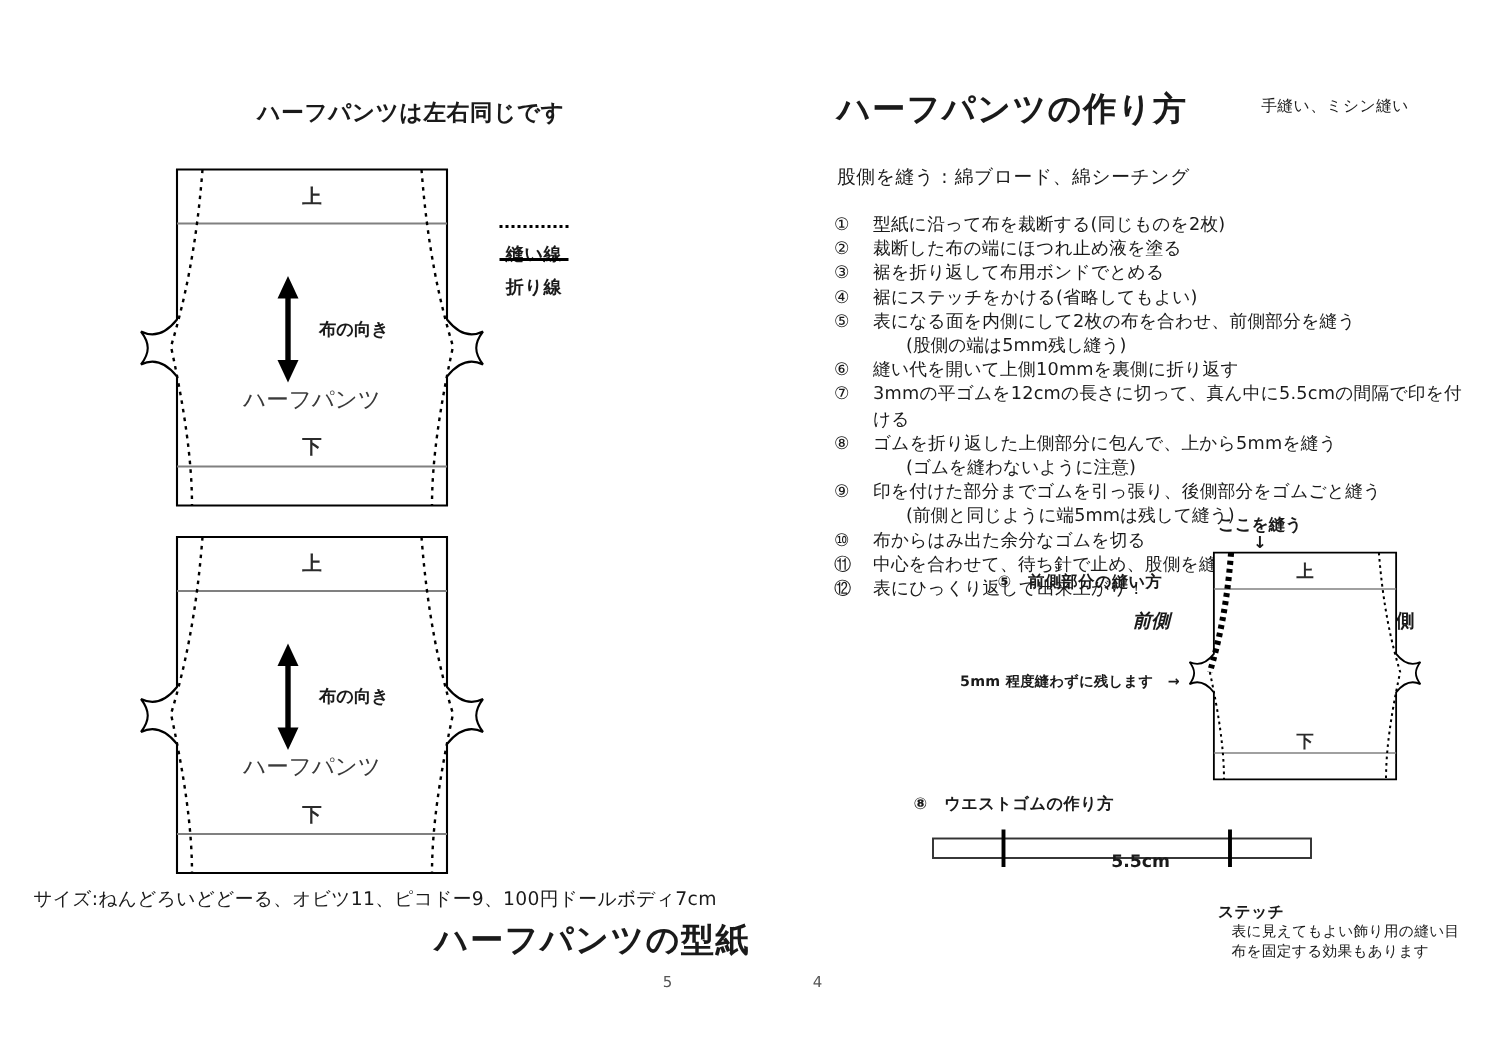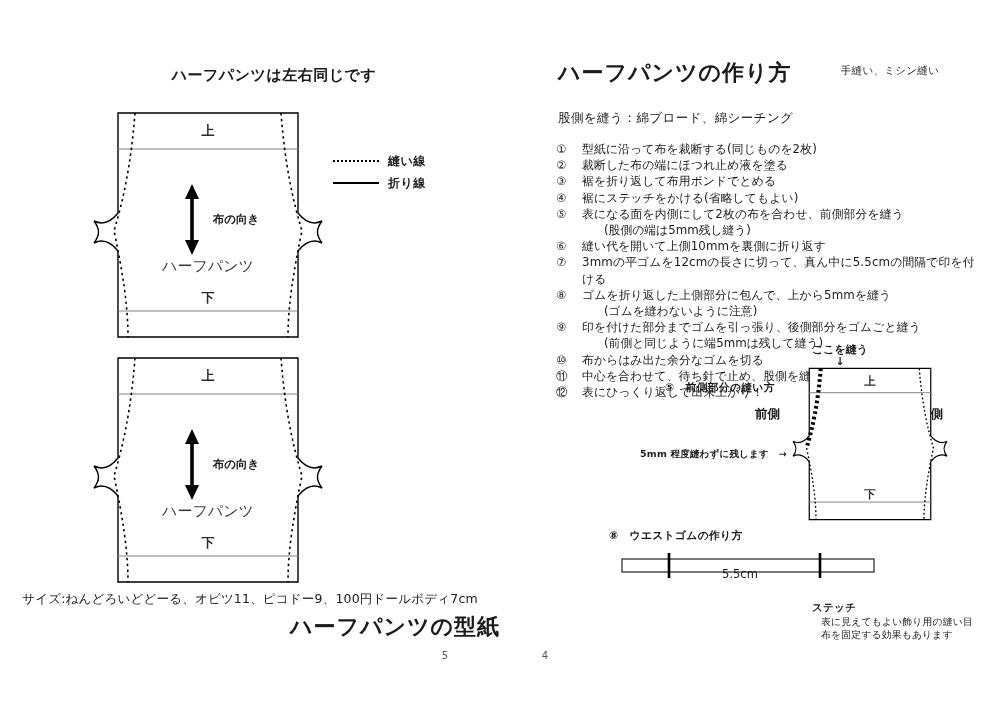--- a/index.html
+++ b/index.html
@@ -29,20 +29,21 @@
     font-weight: bold;
     letter-spacing: 0.5px;
     padding-left: 24px;
   }
   .legend { left: 333px; }
   .legend-row {
     display: flex;
     align-items: center;
     gap: 9px;
     height: 22px;
+    flex-direction: column;
   }
   .legend-swatch { width: 46px; height: 0; }
   .legend-dotted { border-top: 2px dotted #000; }
   .legend-solid  { border-top: 2px solid #000; }
   .legend-label {
     font-size: 12px;
     font-weight: bold;
     letter-spacing: 0.5px;
   }
 
@@ -147,20 +148,21 @@
   #sew-here-label {
     left: 812px; top: 342px;
     font-size: 11px;
     font-weight: bold;
     text-align: center;
   }
   #label-front {
     left: 755px; top: 406px;
     font-size: 12.5px;
     font-weight: bold;
+    font-style: italic;
   }
   #label-back {
     left: 918px; top: 406px;
     font-size: 12.5px;
     font-weight: bold;
   }
   #leave-unsewn-label {
     left: 640px; top: 448px;
     font-size: 9.5px;
     font-weight: bold;
@@ -170,23 +172,23 @@
 
   
   #diagram-eight-label {
     left: 609px; top: 529px;
     font-size: 10.8px;
     font-weight: bold;
     letter-spacing: 0.3px;
   }
   #elastic-measure-label {
     left: 700px; top: 567px; width: 80px;
-    text-align: center;
+    text-align: right;
     font-size: 11.5px;
-    font-weight: normal;
+    font-weight: bold;
   }
 
   #stitch-note { left: 812px; top: 601px; }
   #stitch-note-title {
     font-size: 10.5px;
     font-weight: bold;
     letter-spacing: 0.3px;
   }
   .stitch-note-line {
     font-size: 9.8px;

